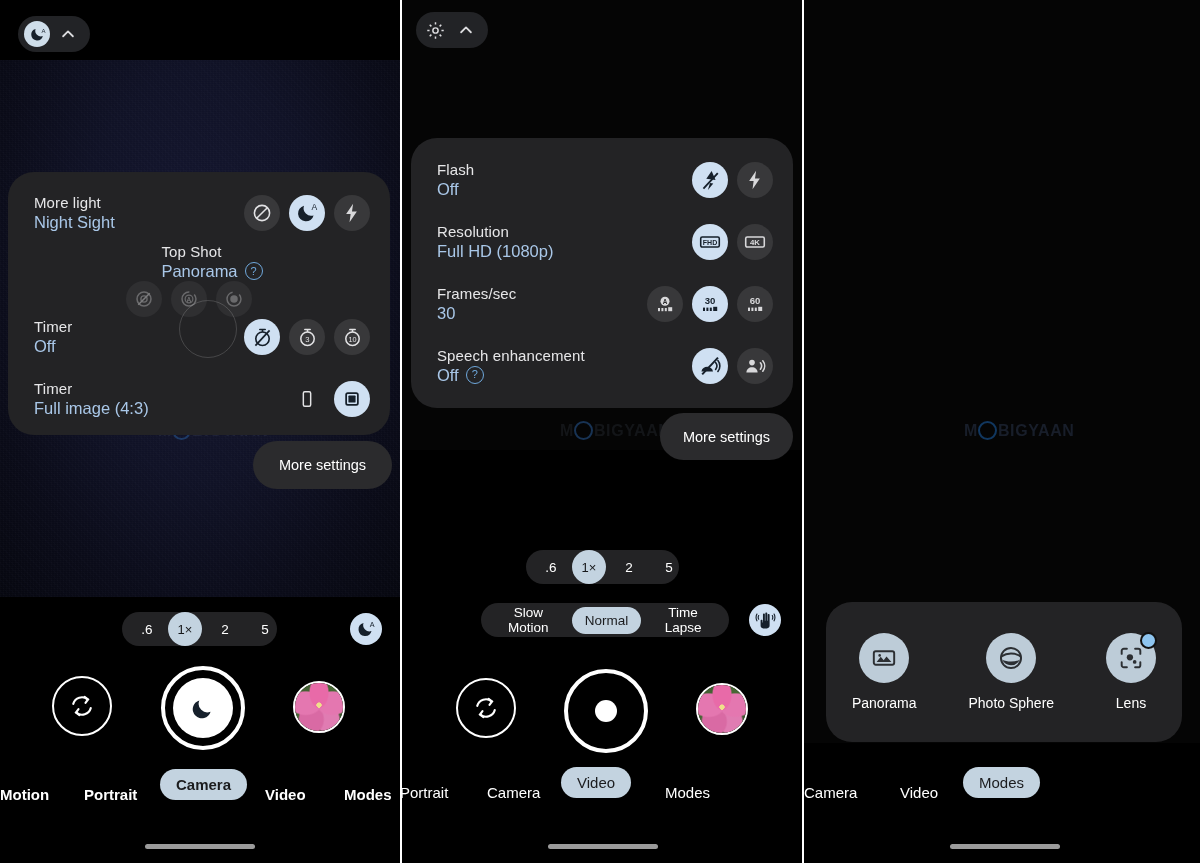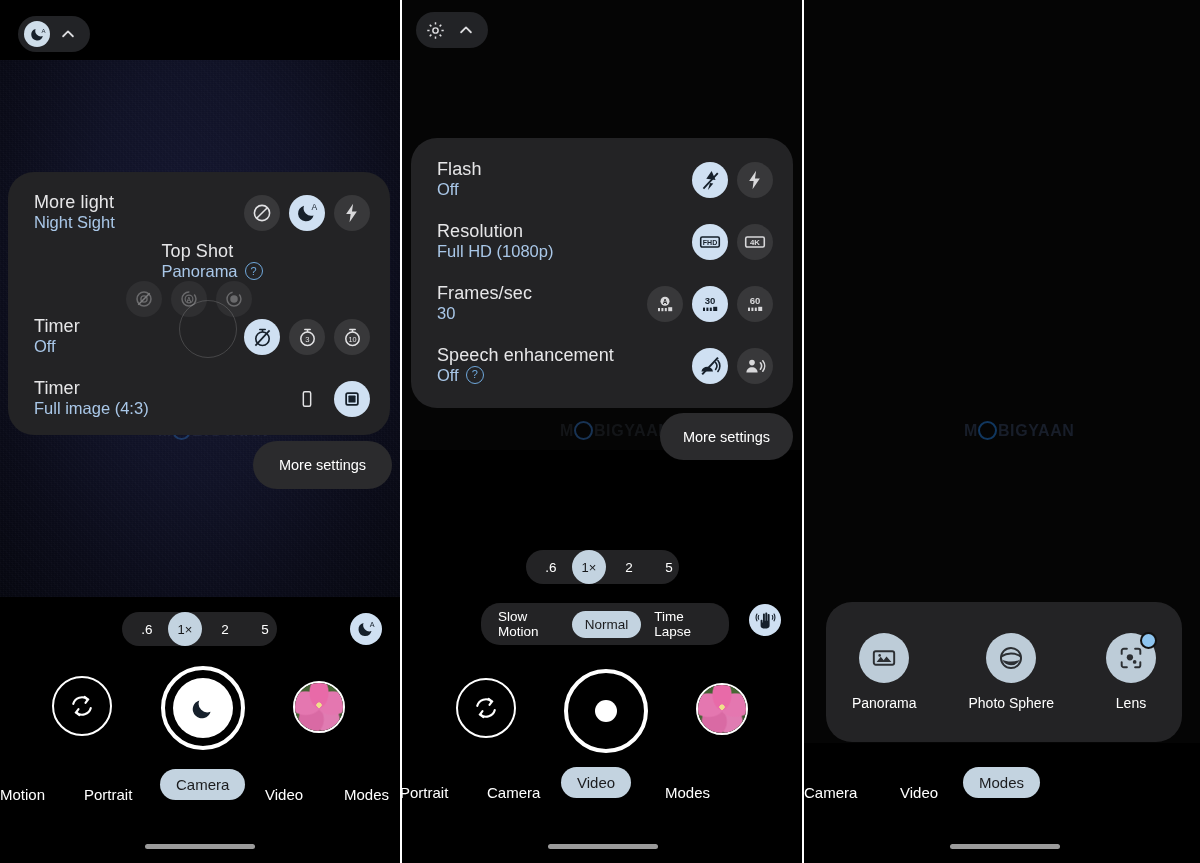--- a/index.html
+++ b/index.html
@@ -27,21 +27,21 @@
   .toppill{position:absolute;display:flex;align-items:center;gap:6px;
      background:#222326;border-radius:22px;padding:5px 10px 5px 6px;z-index:6;}
   .toppill .circ{width:26px;height:26px;border-radius:50%;background:#cfdeea;
      display:flex;align-items:center;justify-content:center;}
   .toppill .chev{width:24px;height:24px;display:flex;align-items:center;justify-content:center;}
 
   
   .panel{position:absolute;background:#232325;border-radius:26px;z-index:5;}
   .prow{display:flex;align-items:center;justify-content:space-between;}
   .plabels{display:flex;flex-direction:column;gap:2px;padding-left:26px;}
-  .plabel{color:#e6e6e8;font-size:18px;letter-spacing:.1px;line-height:15px;}
+  .plabel{color:#e6e6e8;font-size:15px;letter-spacing:.1px;line-height:15px;}
   .pvalue{color:#a9c7e8;font-size:16.5px;line-height:20px;display:flex;align-items:center;gap:7px;}
   .popts{display:flex;align-items:center;gap:9px;padding-right:20px;}
   .opt{width:36px;height:36px;border-radius:50%;background:#38383a;
      display:flex;align-items:center;justify-content:center;flex:0 0 36px;}
   .opt.sel{background:#cfe0f2;}
   .opt.dim{background:#2f2f31;}
   .opt svg{display:block;}
 
   .helpq{width:16px;height:16px;border-radius:50%;border:1.6px solid #6fa8dc;color:#6fa8dc;
      font-size:11px;display:inline-flex;align-items:center;justify-content:center;
@@ -68,22 +68,22 @@
 
   .zoombar{position:absolute;background:#232325;border-radius:18px;height:34px;
      display:flex;align-items:center;}
   .zchip{min-width:34px;height:34px;border-radius:50%;display:flex;align-items:center;
      justify-content:center;color:#fff;font-size:13.5px;}
   .zchip.act{background:#c3d3e0;color:#17181a;font-size:13px;}
 
   .nightbadge{position:absolute;width:32px;height:32px;border-radius:50%;background:#cfe0f2;
      display:flex;align-items:center;justify-content:center;}
 
-  .modebar{position:absolute;background:#232325;border-radius:19px;height:42px;
-     display:flex;align-items:center;padding:0 4px;}
+  .modebar{position:absolute;background:#232325;border-radius:19px;height:34px;
+     display:flex;align-items:center;padding:0 4px;text-align:center;}
   .mchip{padding:0 13px;height:27px;border-radius:14px;display:flex;align-items:center;
      color:#fff;font-size:13.5px;}
   .mchip.act{background:#c3d3e0;color:#1b1c1e;}
 
   .stabbadge{position:absolute;width:32px;height:32px;border-radius:50%;background:#cfe0f2;
      display:flex;align-items:center;justify-content:center;}
 
   .flipbtn{position:absolute;width:56px;height:56px;border-radius:50%;border:2.5px solid #fff;
      display:flex;align-items:center;justify-content:center;}
   .shutter{position:absolute;width:76px;height:76px;border-radius:50%;border:4px solid #fff;
@@ -303,21 +303,21 @@
           <svg width="26" height="26" viewBox="0 0 24 24">
               <path d="M19 15.4A8 8 0 0 1 8.6 5 8.4 8.4 0 1 0 19 15.4z" fill="#16202b"></path>
             </svg>
         </div>
       </div>
 
       <div class="thumb" style="left:293px;top:84px;">
         <div class="img"></div>
       </div>
 
-      <div class="modestrip" style="top:180px;height:34px;">
+      <div class="modestrip" style="top:180px;height:34px;font-weight:bold;">
         <div class="mode" style="position:absolute;left:0px;">Motion</div>
         <div class="mode" style="position:absolute;left:84px;">Portrait</div>
         <div class="mode act" style="position:absolute;left:160px;top:-8px;">Camera</div>
         <div class="mode" style="position:absolute;left:265px;">Video</div>
         <div class="mode" style="position:absolute;left:344px;">Modes</div>
       </div>
 
       <div class="homebar" style="left:145px;bottom:14px;width:110px;"></div>
     </div>
   </div>

